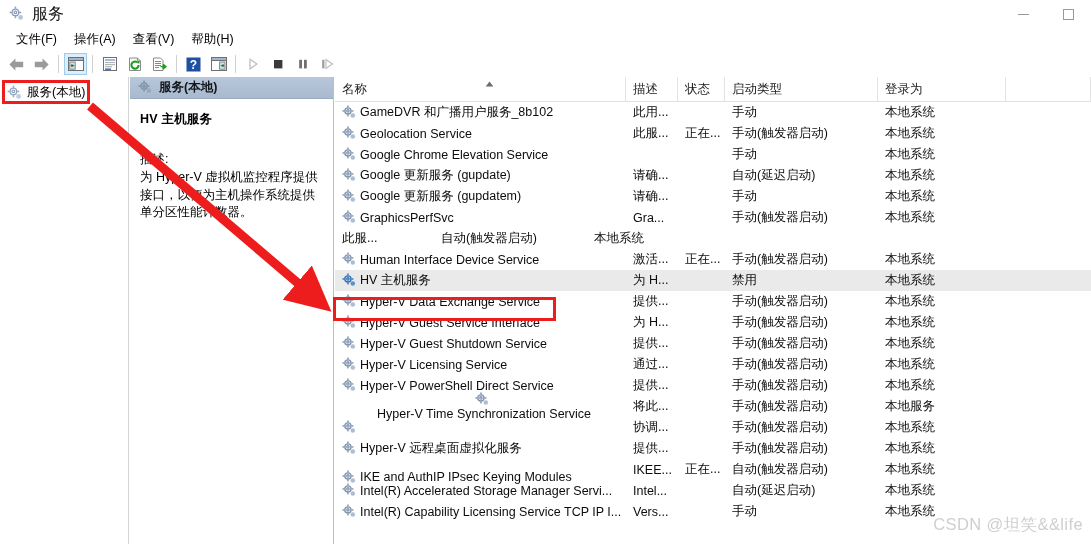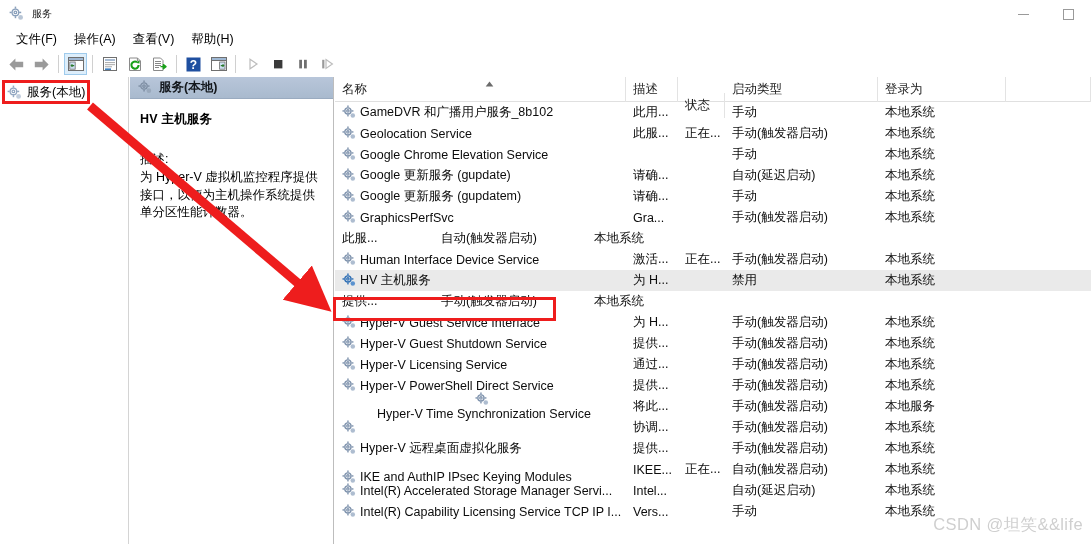--- a/index.html
+++ b/index.html
@@ -23,21 +23,21 @@
     width: 1091px; height: 28px;
     background: #ffffff;
     display: flex; align-items: center;
   }
   .titlebar-icon {
     margin-left: 9px; margin-right: 7px;
     width: 16px; height: 16px;
     display: block;
   }
   .titlebar-text {
-    font-size: 10px;
+    font-size: 16px;
     color: #111111;
     line-height: 1;
   }
   .win-buttons {
     position: absolute; right: 0; top: 0;
     height: 28px; display: flex; align-items: center;
   }
   .win-btn {
     width: 45px; height: 28px;
     display: flex; align-items: center; justify-content: center;
@@ -391,21 +391,21 @@
       <div class="list-head" id="list-head">
           <div class="hcell" style="width: 291px;">
             <span>名称</span>
             <svg class="sort-caret" viewBox="0 0 9 6">
               <path d="M4.5 0.6 L8.3 5.4 L0.7 5.4 Z" fill="#6b6b6b"></path>
             </svg>
           </div>
           <div class="hcell" style="width: 52px;">
             <span>描述</span>
           </div>
-          <div class="hcell" style="width: 47px; margin-top: 16px;">
+          <div class="hcell" style="width: 47px;">
             <span>状态</span>
           </div>
           <div class="hcell" style="width: 153px;">
             <span>启动类型</span>
           </div>
           <div class="hcell" style="width: 128px;">
             <span>登录为</span>
           </div>
           <div class="hcell" style="width: 85px;">
             <span></span>
@@ -588,20 +588,36 @@
                 <circle cx="11.5" cy="11.3" r="2.4" fill="#5a92cf"></circle>
               </svg>
               <span>HV 主机服务</span>
             </div>
             <div class="cell" style="width: 52px;">为 H...</div>
             <div class="cell" style="width: 47px;"></div>
             <div class="cell" style="width: 153px;">禁用</div>
             <div class="cell" style="width: 128px;">本地系统</div>
           </div>
           <div class="row">
+            <div class="cell name" style="width: 291px;">
+              <svg class="row-icon" viewBox="0 0 16 16">
+                <g fill="none" stroke="#7f93ad" stroke-width="1.4">
+                  <circle cx="6.3" cy="6.3" r="3.3"></circle>
+                  <circle cx="6.3" cy="6.3" r="1.25"></circle>
+                </g>
+                <g fill="#7f93ad">
+                  <rect x="5.6" y="0.5" width="1.5" height="2.1"></rect>
+                  <rect x="5.6" y="10.1" width="1.5" height="2.1"></rect>
+                  <rect x="0.5" y="5.6" width="2.1" height="1.5"></rect>
+                  <rect x="10.1" y="5.6" width="2.1" height="1.5"></rect>
+                </g>
+                <circle cx="11.5" cy="11.3" r="2.4" fill="#aebdd0"></circle>
+              </svg>
+              <span>Hyper-V Data Exchange Service</span>
+            </div>
             <div class="cell" style="width: 52px;">提供...</div>
             <div class="cell" style="width: 47px;"></div>
             <div class="cell" style="width: 153px;">手动(触发器启动)</div>
             <div class="cell" style="width: 128px;">本地系统</div>
           </div>
           <div class="row">
             <div class="cell name" style="width: 291px;">
               <svg class="row-icon" viewBox="0 0 16 16">
                 <g fill="none" stroke="#7f93ad" stroke-width="1.4">
                   <circle cx="6.3" cy="6.3" r="3.3"></circle>

